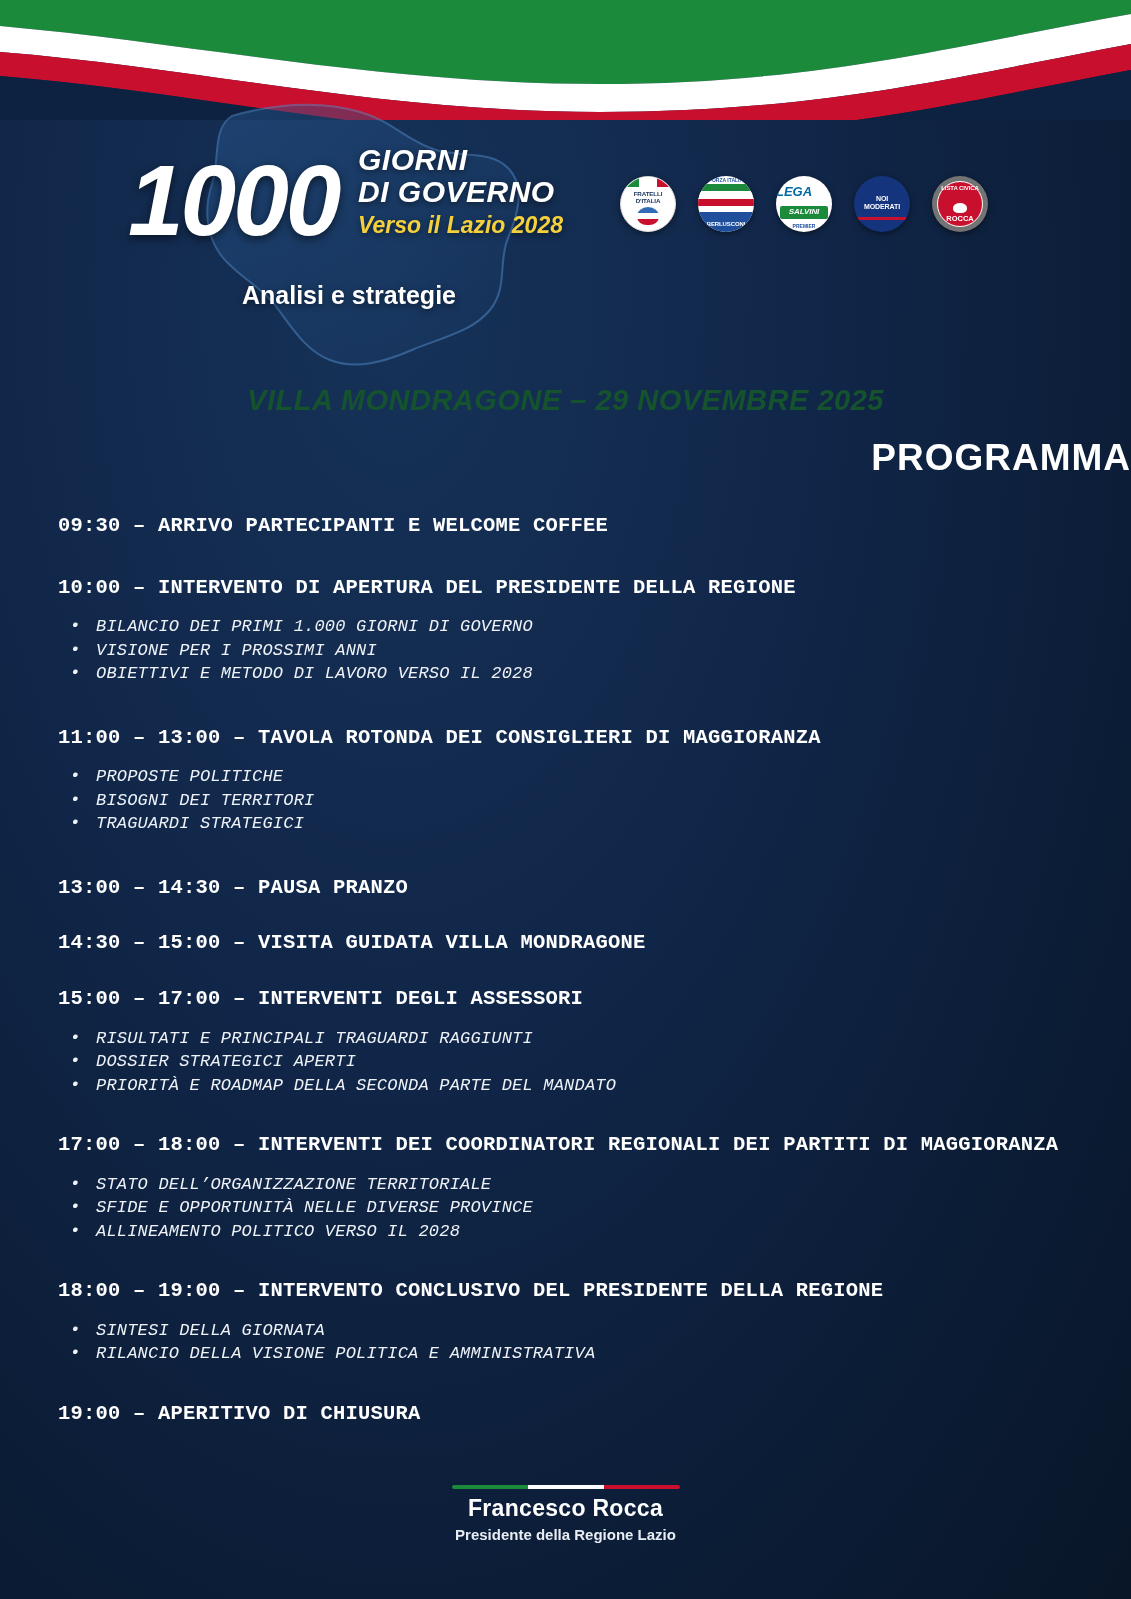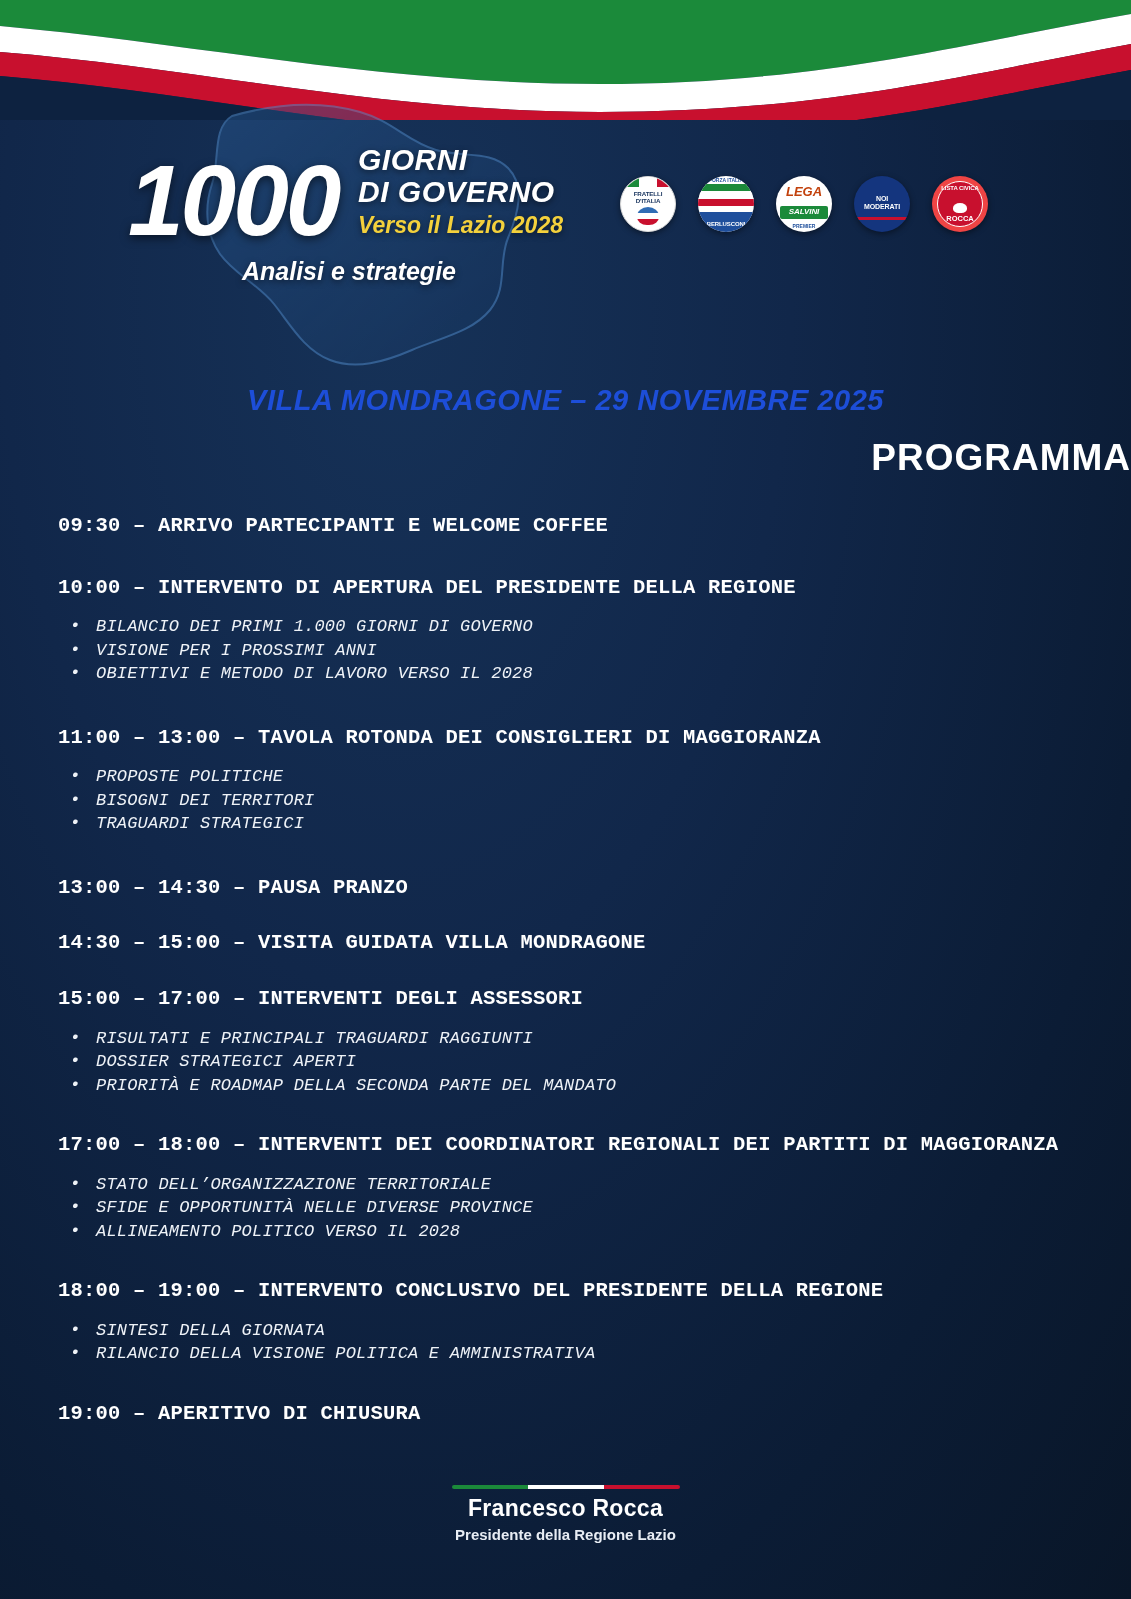--- a/index.html
+++ b/index.html
@@ -79,24 +79,23 @@
   .logo-verso {
     margin-top: 3px;
     font-size: 23px;
     font-weight: bold;
     font-style: italic;
     color: #f4d13c;
     text-shadow: 0 2px 6px rgba(0,0,0,.5);
   }
   .logo-analisi {
     position: absolute;
-    left: 114px; top: 113px;
+    left: 114px; top: 137px;
     font-size: 25px;
     font-weight: bold;
-    font-style: italic;
     color: #ffffff;
     text-shadow: 0 2px 6px rgba(0,0,0,.5);
   }
 
   
   .parties {
     position: absolute;
     left: 620px; top: 90px;
     display: flex;
     gap: 22px;
@@ -135,48 +134,48 @@
   .p-fi .band { position:absolute; left:0; right:0; top:8px; height:22px;
                 background: linear-gradient(180deg,#1b8a3a 0 34%,#ffffff 34% 67%,#c8102e 67% 100%); }
   .p-fi .bottom { position:absolute; left:0; right:0; bottom:0; height:20px; background:#1f4f9c; }
   .p-fi .plabel { bottom: 4px; color:#fff; font-size:6px; }
   .p-fi .top-word { position:absolute; left:0; right:0; top:1px; text-align:center;
                     font-size:5px; font-weight:bold; color:#1f4f9c; }
 
   
   .p-lega { background:#fff; }
   .p-lega .bar { position:absolute; left:4px; right:4px; top:30px; height:13px; background:#1b8a3a; border-radius:2px; }
-  .p-lega .lega-word { position:absolute; left:0; right:0; top:8px; text-align:center;
-                       font-size:13px; font-weight:bold; font-style:italic; color:#c2410c; }
+  .p-lega .lega-word { position:absolute; left:0; right:0; top:8px; 
+                       font-size:13px; font-weight:bold; font-style:italic; color:#0369a1; }
   .p-lega .plabel { top: 31px; color:#fff; font-size:8px; font-style:italic; }
   .p-lega .sub { position:absolute; left:0; right:0; bottom:3px; text-align:center; font-size:5px; color:#1f4f9c; font-weight:bold; }
 
   
   .p-nm { background:#14357e; }
   .p-nm .stripe { position:absolute; left:0; right:0; bottom:12px; height:3px; background:#c8102e; }
   .p-nm .plabel { top: 19px; color:#fff; font-size:7px; }
 
   
-  .p-rocca { background:#ef4444; }
+  .p-rocca { background:#737373; }
   .p-rocca .inner { position:absolute; left:5px; top:5px; right:5px; bottom:5px; border-radius:50%; background:#c8102e; border:1px solid #fff; }
   .p-rocca .plabel { top: 9px; color:#fff; font-size:6px; }
   .p-rocca .name { position:absolute; left:0; right:0; bottom:9px; text-align:center; font-size:7.5px; font-weight:bold; color:#fff; }
   .p-rocca .dot { position:absolute; left:50%; top:27px; transform:translateX(-50%); width:14px; height:10px;
                   background:#fff; border-radius:50% 50% 40% 40%; }
 
   
   .venue {
     position: absolute;
     top: 384px; left: 0; width: 1131px;
     text-align: center;
     font-size: 29px;
     font-weight: bold;
     font-style: italic;
     letter-spacing: .5px;
-    color: #1d4ed8;
+    color: #14532d;
   }
   .programma {
     position: absolute;
     top: 437px; left: 0; width: 1131px;
     text-align: right;
     font-size: 37px;
     font-weight: bold;
     letter-spacing: 1px;
     color: #ffffff;
   }

